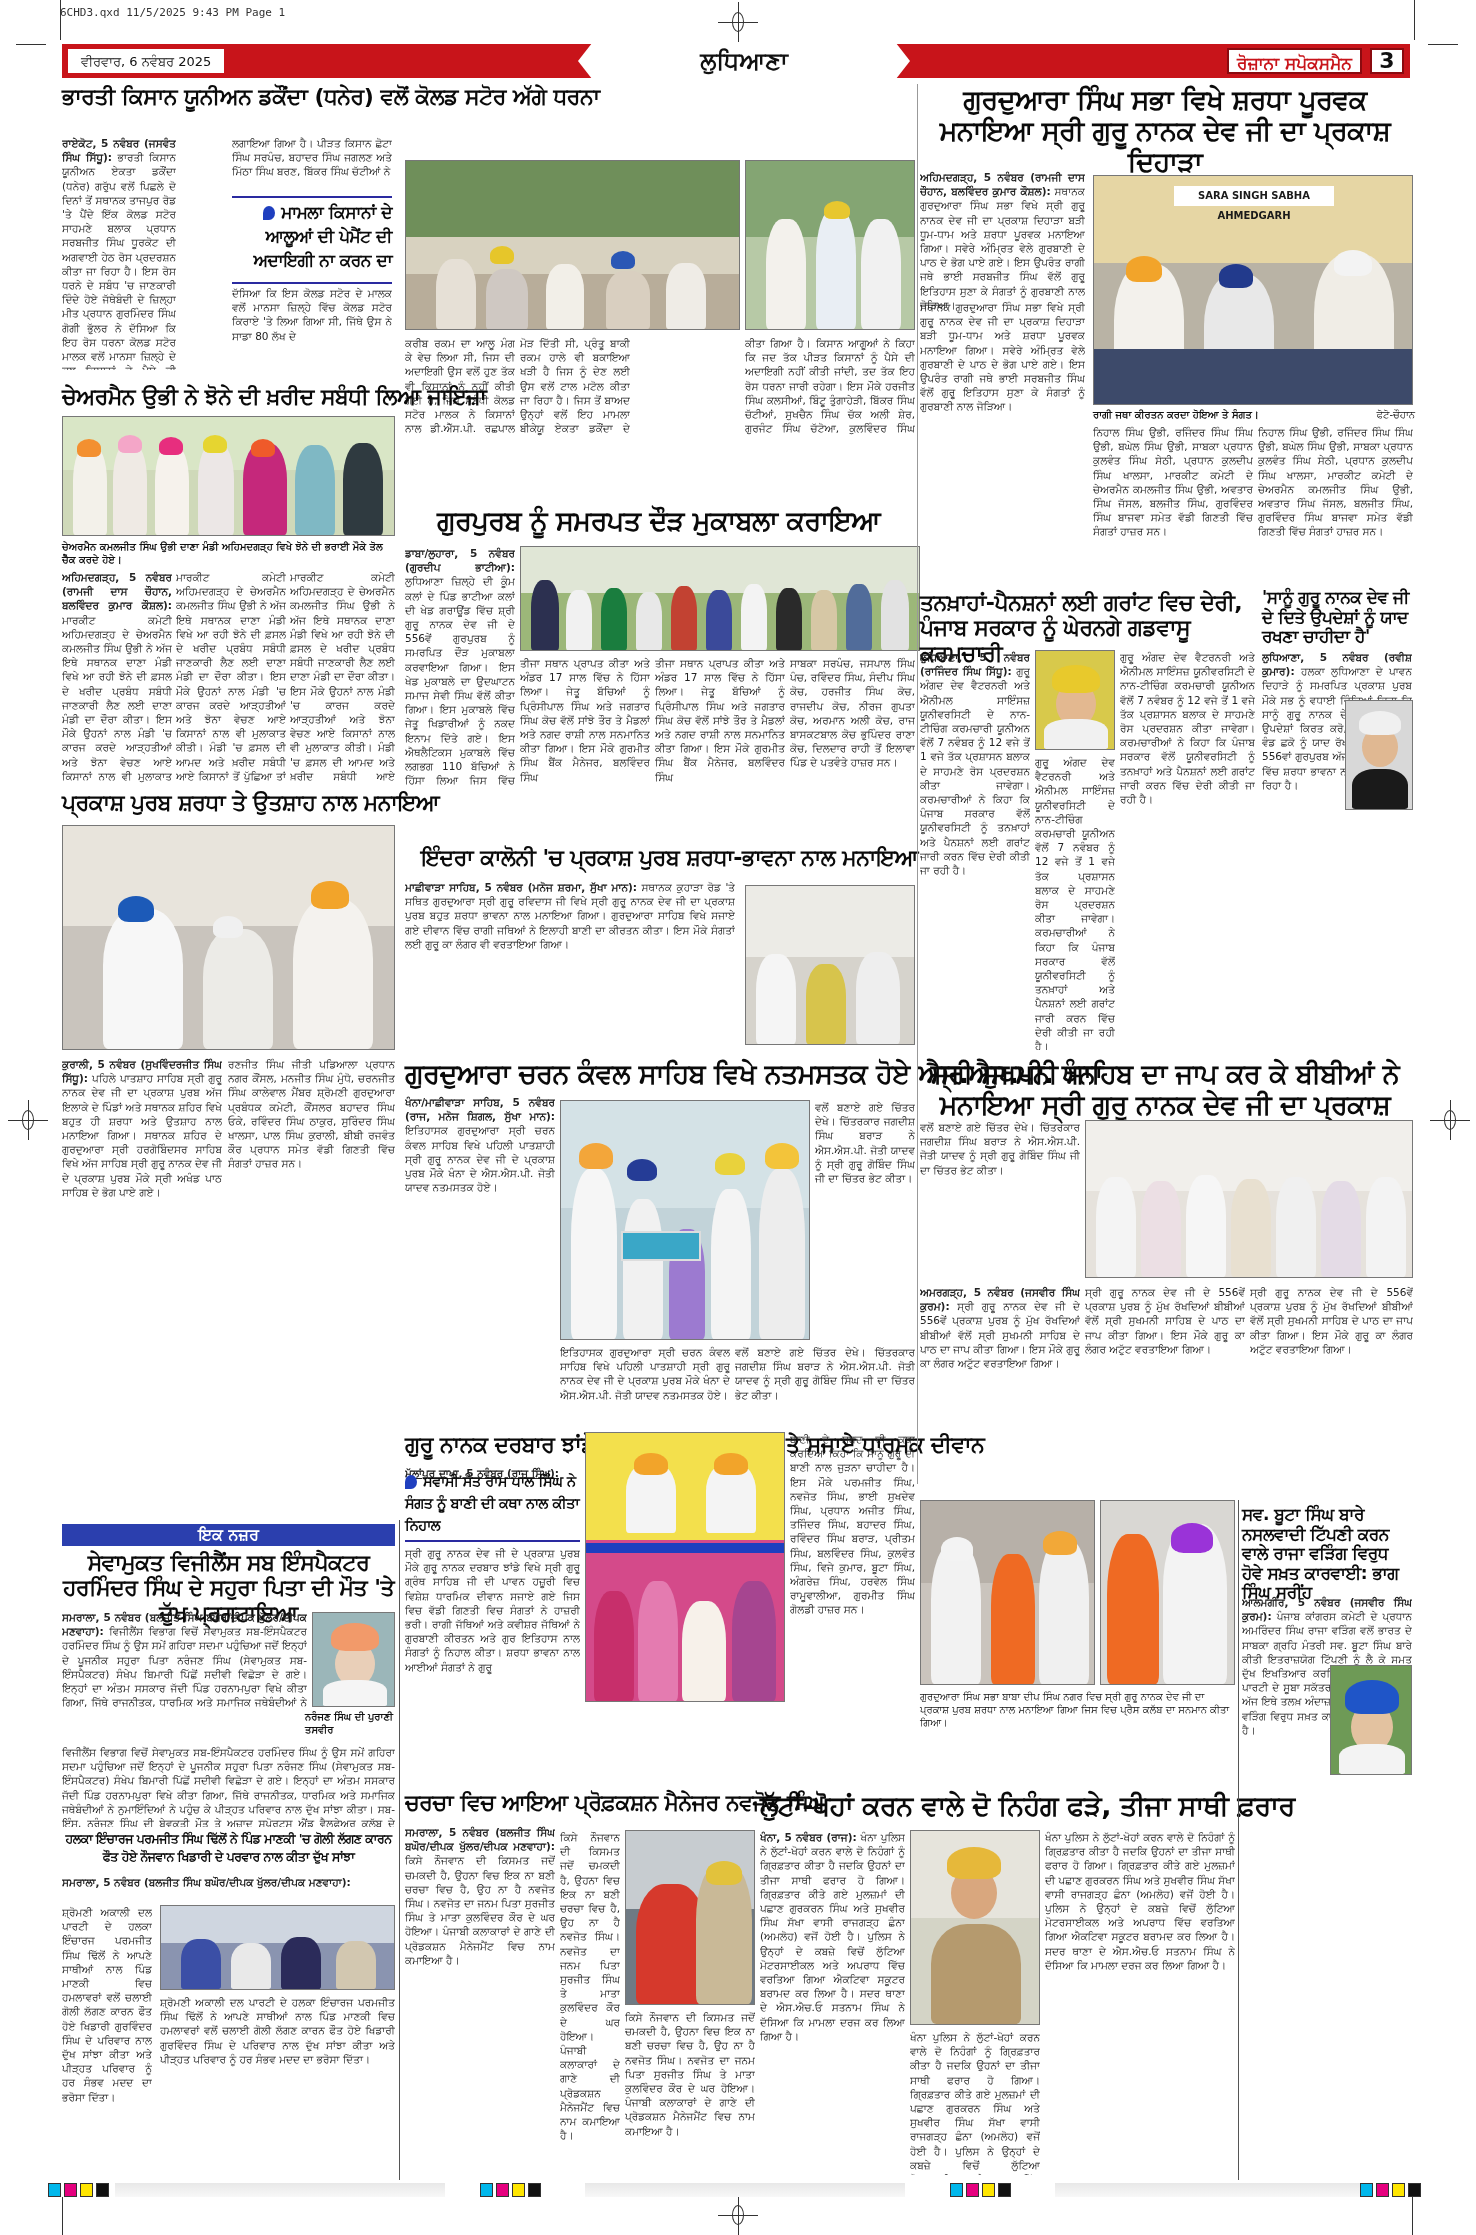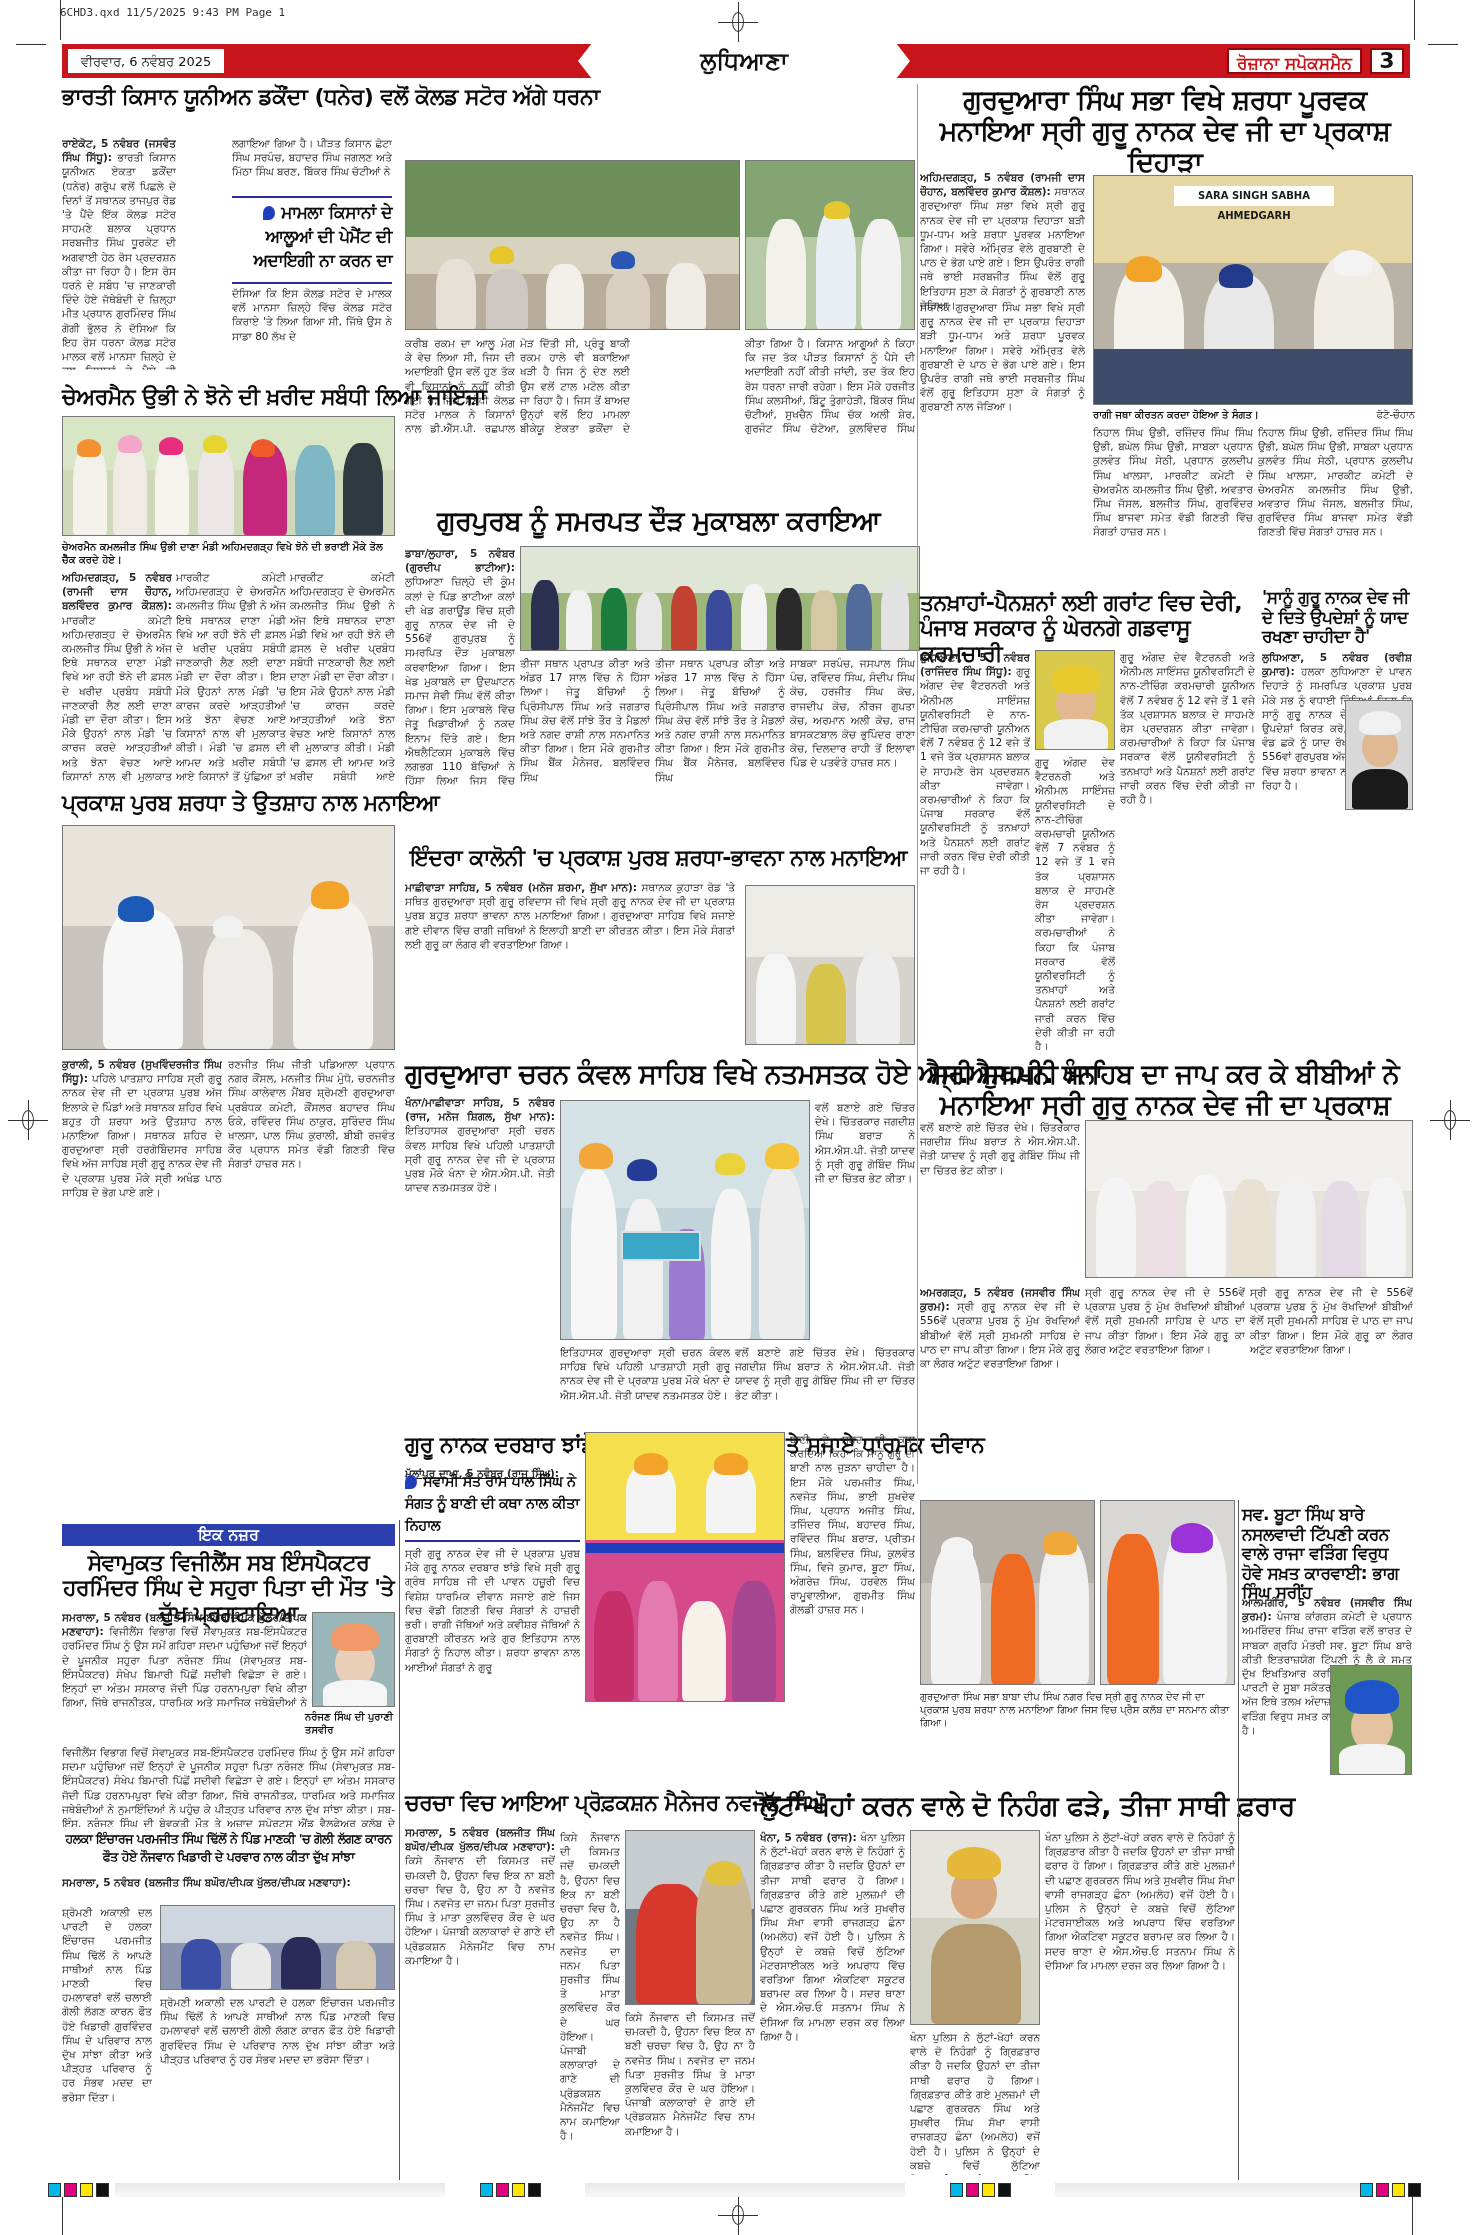--- a/index.html
+++ b/index.html
@@ -179,21 +179,21 @@
   <div class="turban" style="left:55px;top:70px;width:36px;height:26px;background:#1c5ab8;"></div>
   <div class="turban" style="left:150px;top:90px;width:30px;height:22px;background:#f0f0f0;"></div>
   <div class="turban" style="left:248px;top:55px;width:38px;height:28px;background:#f2a42a;"></div>
 </div>
 <div class="col" style="left:62px;top:1057px;width:160px;height:460px;">
   <b>ਕੁਰਾਲੀ, 5 ਨਵੰਬਰ (ਸੁਖਵਿੰਦਰਜੀਤ ਸਿੰਘ ਸਿੱਧੂ):</b>
   <span>ਪਹਿਲੇ ਪਾਤਸ਼ਾਹ ਸਾਹਿਬ ਸ੍ਰੀ ਗੁਰੂ ਨਾਨਕ ਦੇਵ ਜੀ ਦਾ ਪ੍ਰਕਾਸ਼ ਪੁਰਬ ਅੱਜ ਇਲਾਕੇ ਦੇ ਪਿੰਡਾਂ ਅਤੇ ਸਥਾਨਕ ਸ਼ਹਿਰ ਵਿਖੇ ਬਹੁਤ ਹੀ ਸ਼ਰਧਾ ਅਤੇ ਉਤਸ਼ਾਹ ਨਾਲ ਮਨਾਇਆ ਗਿਆ। ਸਥਾਨਕ ਸ਼ਹਿਰ ਦੇ ਗੁਰਦੁਆਰਾ ਸ੍ਰੀ ਹਰਗੋਬਿੰਦਸਰ ਸਾਹਿਬ ਵਿਖੇ ਅੱਜ ਸਾਹਿਬ ਸ੍ਰੀ ਗੁਰੂ ਨਾਨਕ ਦੇਵ ਜੀ ਦੇ ਪ੍ਰਕਾਸ਼ ਪੁਰਬ ਮੌਕੇ ਸ੍ਰੀ ਅਖੰਡ ਪਾਠ ਸਾਹਿਬ ਦੇ ਭੋਗ ਪਾਏ ਗਏ।</span>
 </div>
 <div class="col" style="left:228px;top:1057px;width:167px;height:460px;">ਰਣਜੀਤ ਸਿੰਘ ਜੀਤੀ ਪਡਿਆਲਾ ਪ੍ਰਧਾਨ ਨਗਰ ਕੌਂਸਲ, ਮਨਜੀਤ ਸਿੰਘ ਮੁੰਧੋ, ਚਰਨਜੀਤ ਸਿੰਘ ਕਾਲੇਵਾਲ ਮੈਂਬਰ ਸ਼੍ਰੋਮਣੀ ਗੁਰਦੁਆਰਾ ਪ੍ਰਬੰਧਕ ਕਮੇਟੀ, ਕੌਂਸਲਰ ਬਹਾਦਰ ਸਿੰਘ ਓਕੇ, ਰਵਿੰਦਰ ਸਿੰਘ ਠਾਕੁਰ, ਸੁਰਿੰਦਰ ਸਿੰਘ ਖਾਲਸਾ, ਪਾਲ ਸਿੰਘ ਕੁਰਾਲੀ, ਬੀਬੀ ਰਜਵੰਤ ਕੌਰ ਪ੍ਰਧਾਨ ਸਮੇਤ ਵੱਡੀ ਗਿਣਤੀ ਵਿੱਚ ਸੰਗਤਾਂ ਹਾਜ਼ਰ ਸਨ।</div>
 
-<div class="headline h-md" style="left:410px;top:845px;width:515px;white-space:nowrap;">ਇੰਦਰਾ ਕਾਲੋਨੀ 'ਚ ਪ੍ਰਕਾਸ਼ ਪੁਰਬ ਸ਼ਰਧਾ-ਭਾਵਨਾ ਨਾਲ ਮਨਾਇਆ</div>
+<div class="headline h-md" style="left:421px;top:845px;width:515px;white-space:nowrap;">ਇੰਦਰਾ ਕਾਲੋਨੀ 'ਚ ਪ੍ਰਕਾਸ਼ ਪੁਰਬ ਸ਼ਰਧਾ-ਭਾਵਨਾ ਨਾਲ ਮਨਾਇਆ</div>
 <div class="col" style="left:405px;top:880px;width:330px;height:170px;">
   <b>ਮਾਛੀਵਾੜਾ ਸਾਹਿਬ, 5 ਨਵੰਬਰ (ਮਨੋਜ ਸ਼ਰਮਾ, ਸੁੱਖਾ ਮਾਨ):</b>
   <span>ਸਥਾਨਕ ਕੁਹਾੜਾ ਰੋਡ 'ਤੇ ਸਥਿਤ ਗੁਰਦੁਆਰਾ ਸ੍ਰੀ ਗੁਰੂ ਰਵਿਦਾਸ ਜੀ ਵਿਖੇ ਸ੍ਰੀ ਗੁਰੂ ਨਾਨਕ ਦੇਵ ਜੀ ਦਾ ਪ੍ਰਕਾਸ਼ ਪੁਰਬ ਬਹੁਤ ਸ਼ਰਧਾ ਭਾਵਨਾ ਨਾਲ ਮਨਾਇਆ ਗਿਆ। ਗੁਰਦੁਆਰਾ ਸਾਹਿਬ ਵਿਖੇ ਸਜਾਏ ਗਏ ਦੀਵਾਨ ਵਿੱਚ ਰਾਗੀ ਜਥਿਆਂ ਨੇ ਇਲਾਹੀ ਬਾਣੀ ਦਾ ਕੀਰਤਨ ਕੀਤਾ। ਇਸ ਮੌਕੇ ਸੰਗਤਾਂ ਲਈ ਗੁਰੂ ਕਾ ਲੰਗਰ ਵੀ ਵਰਤਾਇਆ ਗਿਆ।</span>
 </div>
 <div class="photo" style="left:745px;top:885px;width:170px;height:160px;background:#d6d3cc;">
   <div class="sky" style="background:#ecebe6;"></div>
   <div class="person" style="left:10px;width:40px;height:90px;background:#f5f5f5;"></div>
   <div class="person" style="left:60px;width:40px;height:80px;background:#d7c44c;"></div>
   <div class="person" style="left:110px;width:44px;height:92px;background:#eeeeee;"></div>
 </div>

